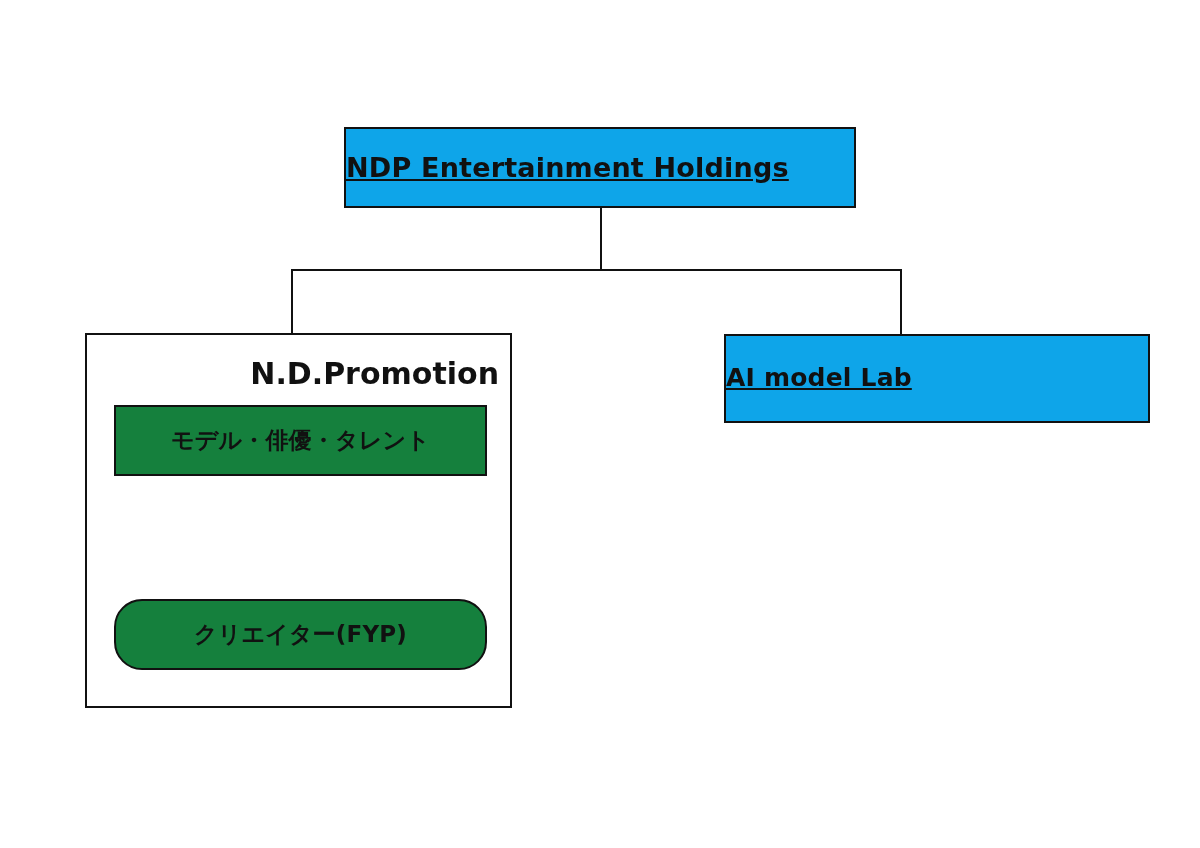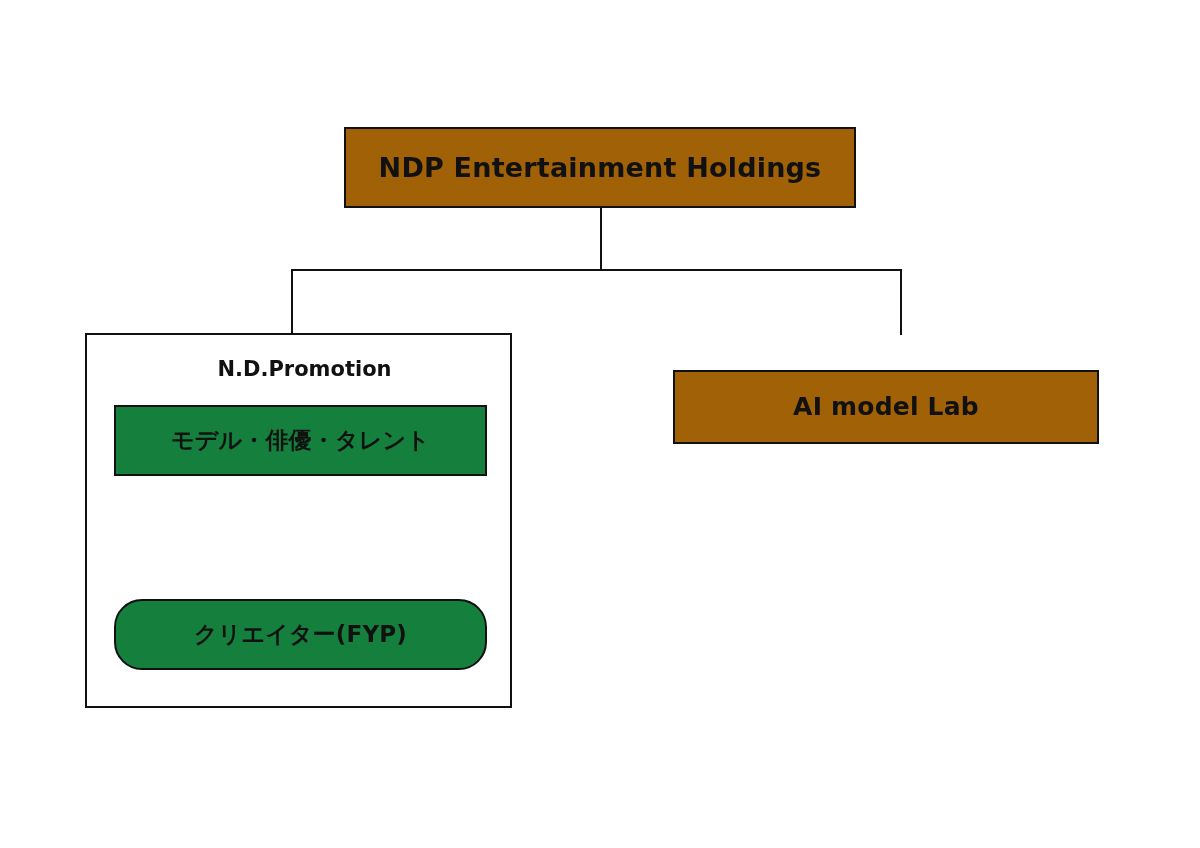--- a/index.html
+++ b/index.html
@@ -18,71 +18,71 @@
     height: 848px;
     background: #ffffff;
     overflow: hidden;
   }
 
   
   .node {
     position: absolute;
     box-sizing: border-box;
     border: 2px solid #111111;
-    background: #a16207;
+    background: #0ea5e9;
     display: flex;
     align-items: center;
-    justify-content: center;
+    justify-content: flex-start;
     text-align: center;
+    text-decoration: underline;
   }
 
   .node-label {
     font-weight: bold;
     letter-spacing: 0.2px;
     line-height: 1.15;
   }
 
   
   #root-node {
     left: 344px;
     top: 127px;
     width: 512px;
     height: 81px;
   }
   #root-node .node-label { font-size: 27px; }
 
   
   #ai-lab-node {
-    left: 673px;
+    left: 724px;
     top: 334px;
     width: 426px;
-    height: 74px;
-    margin-top: 36px;
+    height: 89px;
   }
   #ai-lab-node .node-label { font-size: 25px; }
 
   
   #promotion-group {
     position: absolute;
     box-sizing: border-box;
     left: 85px;
     top: 333px;
     width: 427px;
     height: 375px;
     border: 2px solid #111111;
     background: #ffffff;
   }
 
   #promotion-title {
     position: absolute;
-    left: 31px;
+    left: 39px;
     top: 22px;
     width: 373px;
-    text-align: center;
-    font-size: 21px;
+    text-align: right;
+    font-size: 30px;
     font-weight: bold;
     line-height: 1.15;
   }
 
   .sub-node {
     position: absolute;
     box-sizing: border-box;
     left: 27px;
     width: 373px;
     height: 71px;

